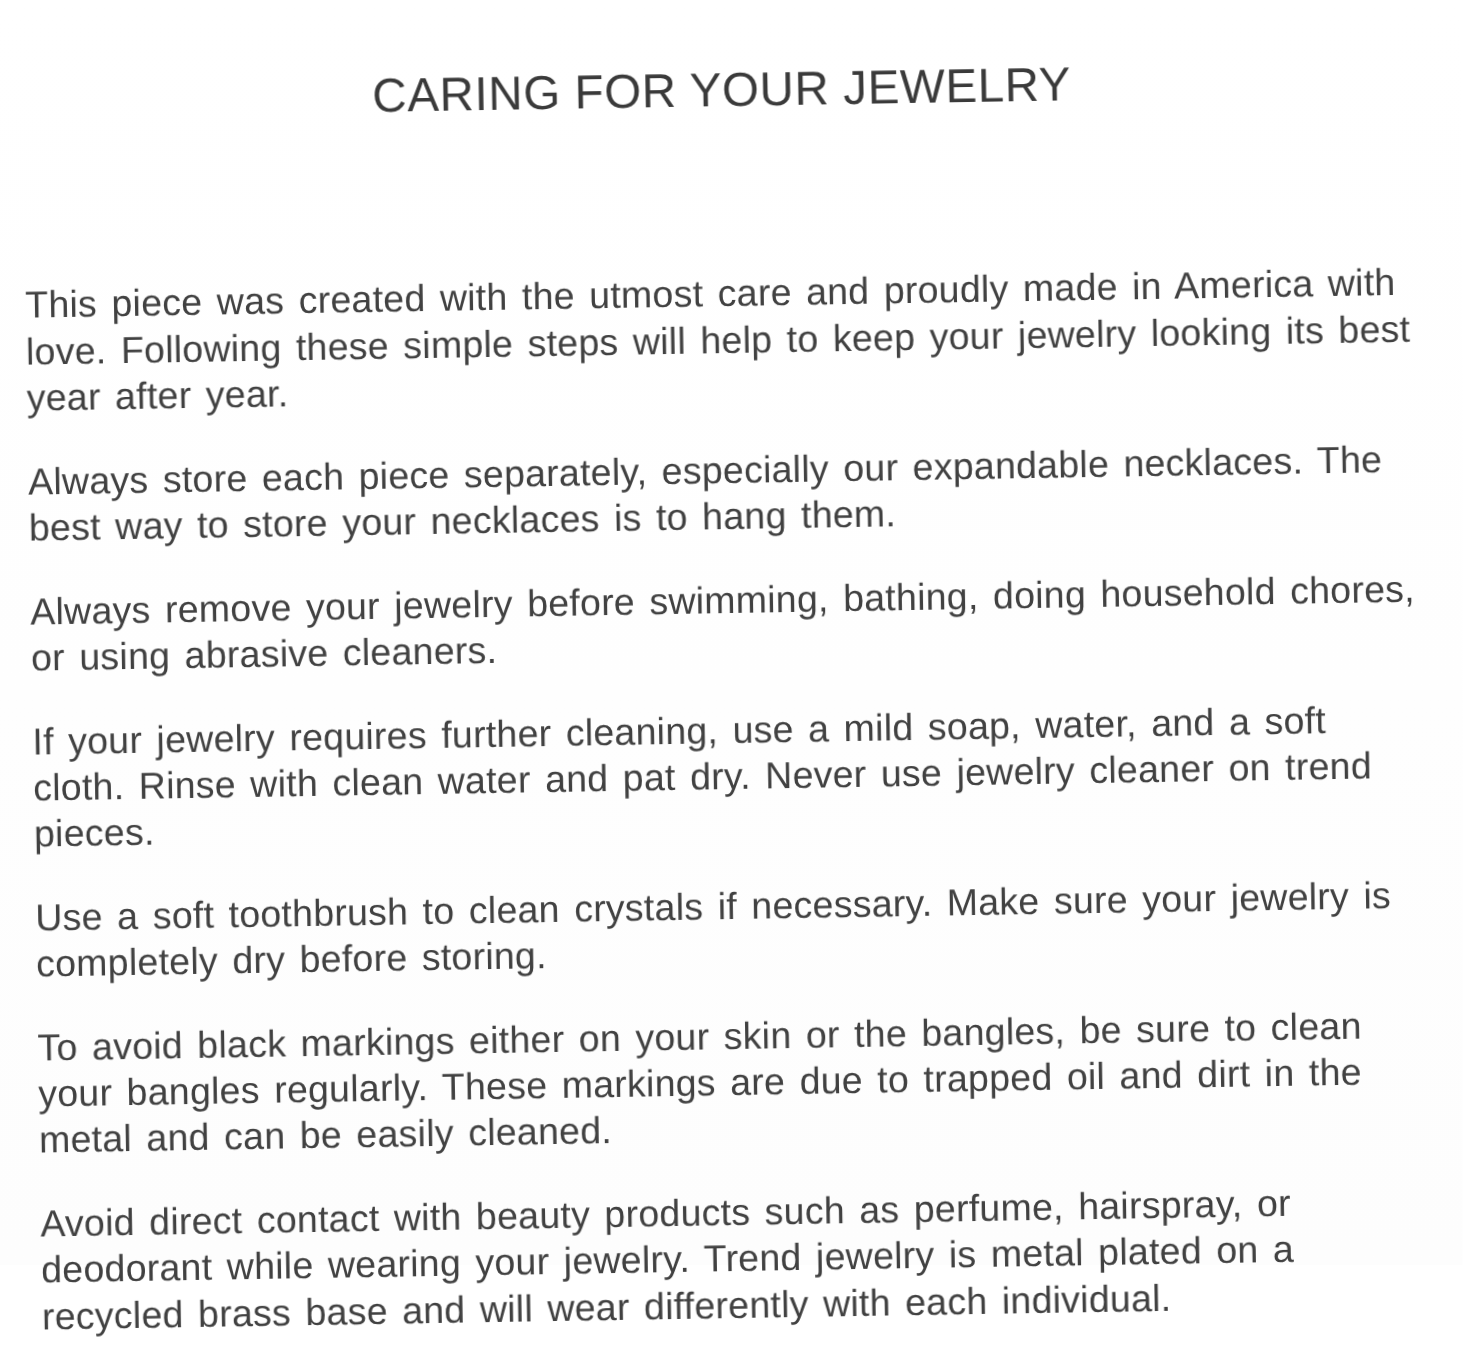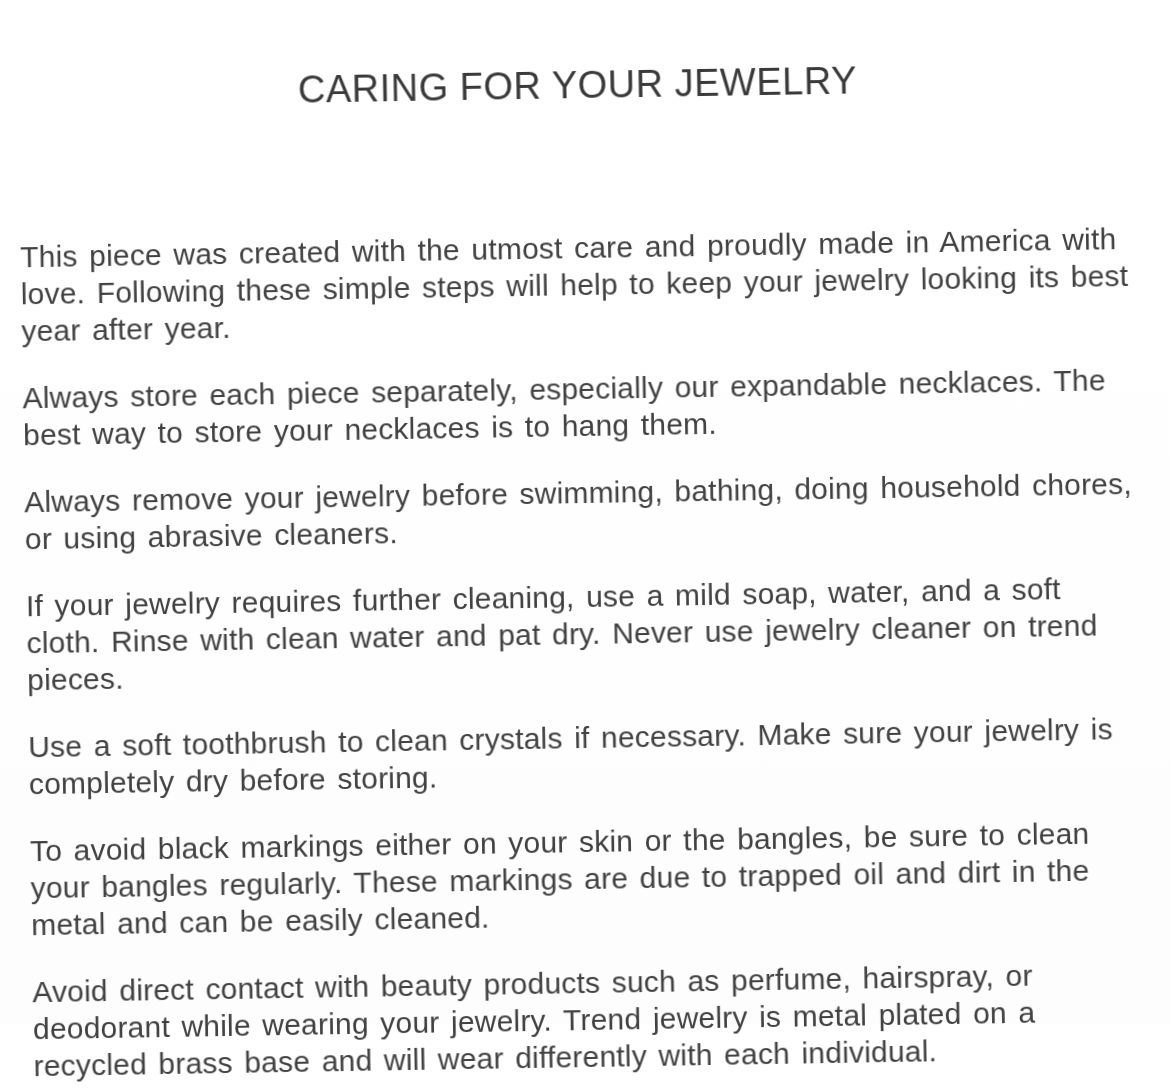--- a/index.html
+++ b/index.html
@@ -8,21 +8,21 @@
     background: #ffffff;
   }
   body {
     width: 1170px;
     height: 1088px;
     overflow: hidden;
     font-family: "Liberation Sans", sans-serif;
   }
   .photo-card {
     position: absolute;
-    top: 12px;
+    top: 0;
     left: 0;
     width: 1170px;
     height: 1012px;
     background: linear-gradient(180deg, #ffffff 0%, #fefefe 55%, #fdfdfd 100%);
   }
   .card-content {
     position: absolute;
     top: 0;
     left: 0;
     width: 1170px;

